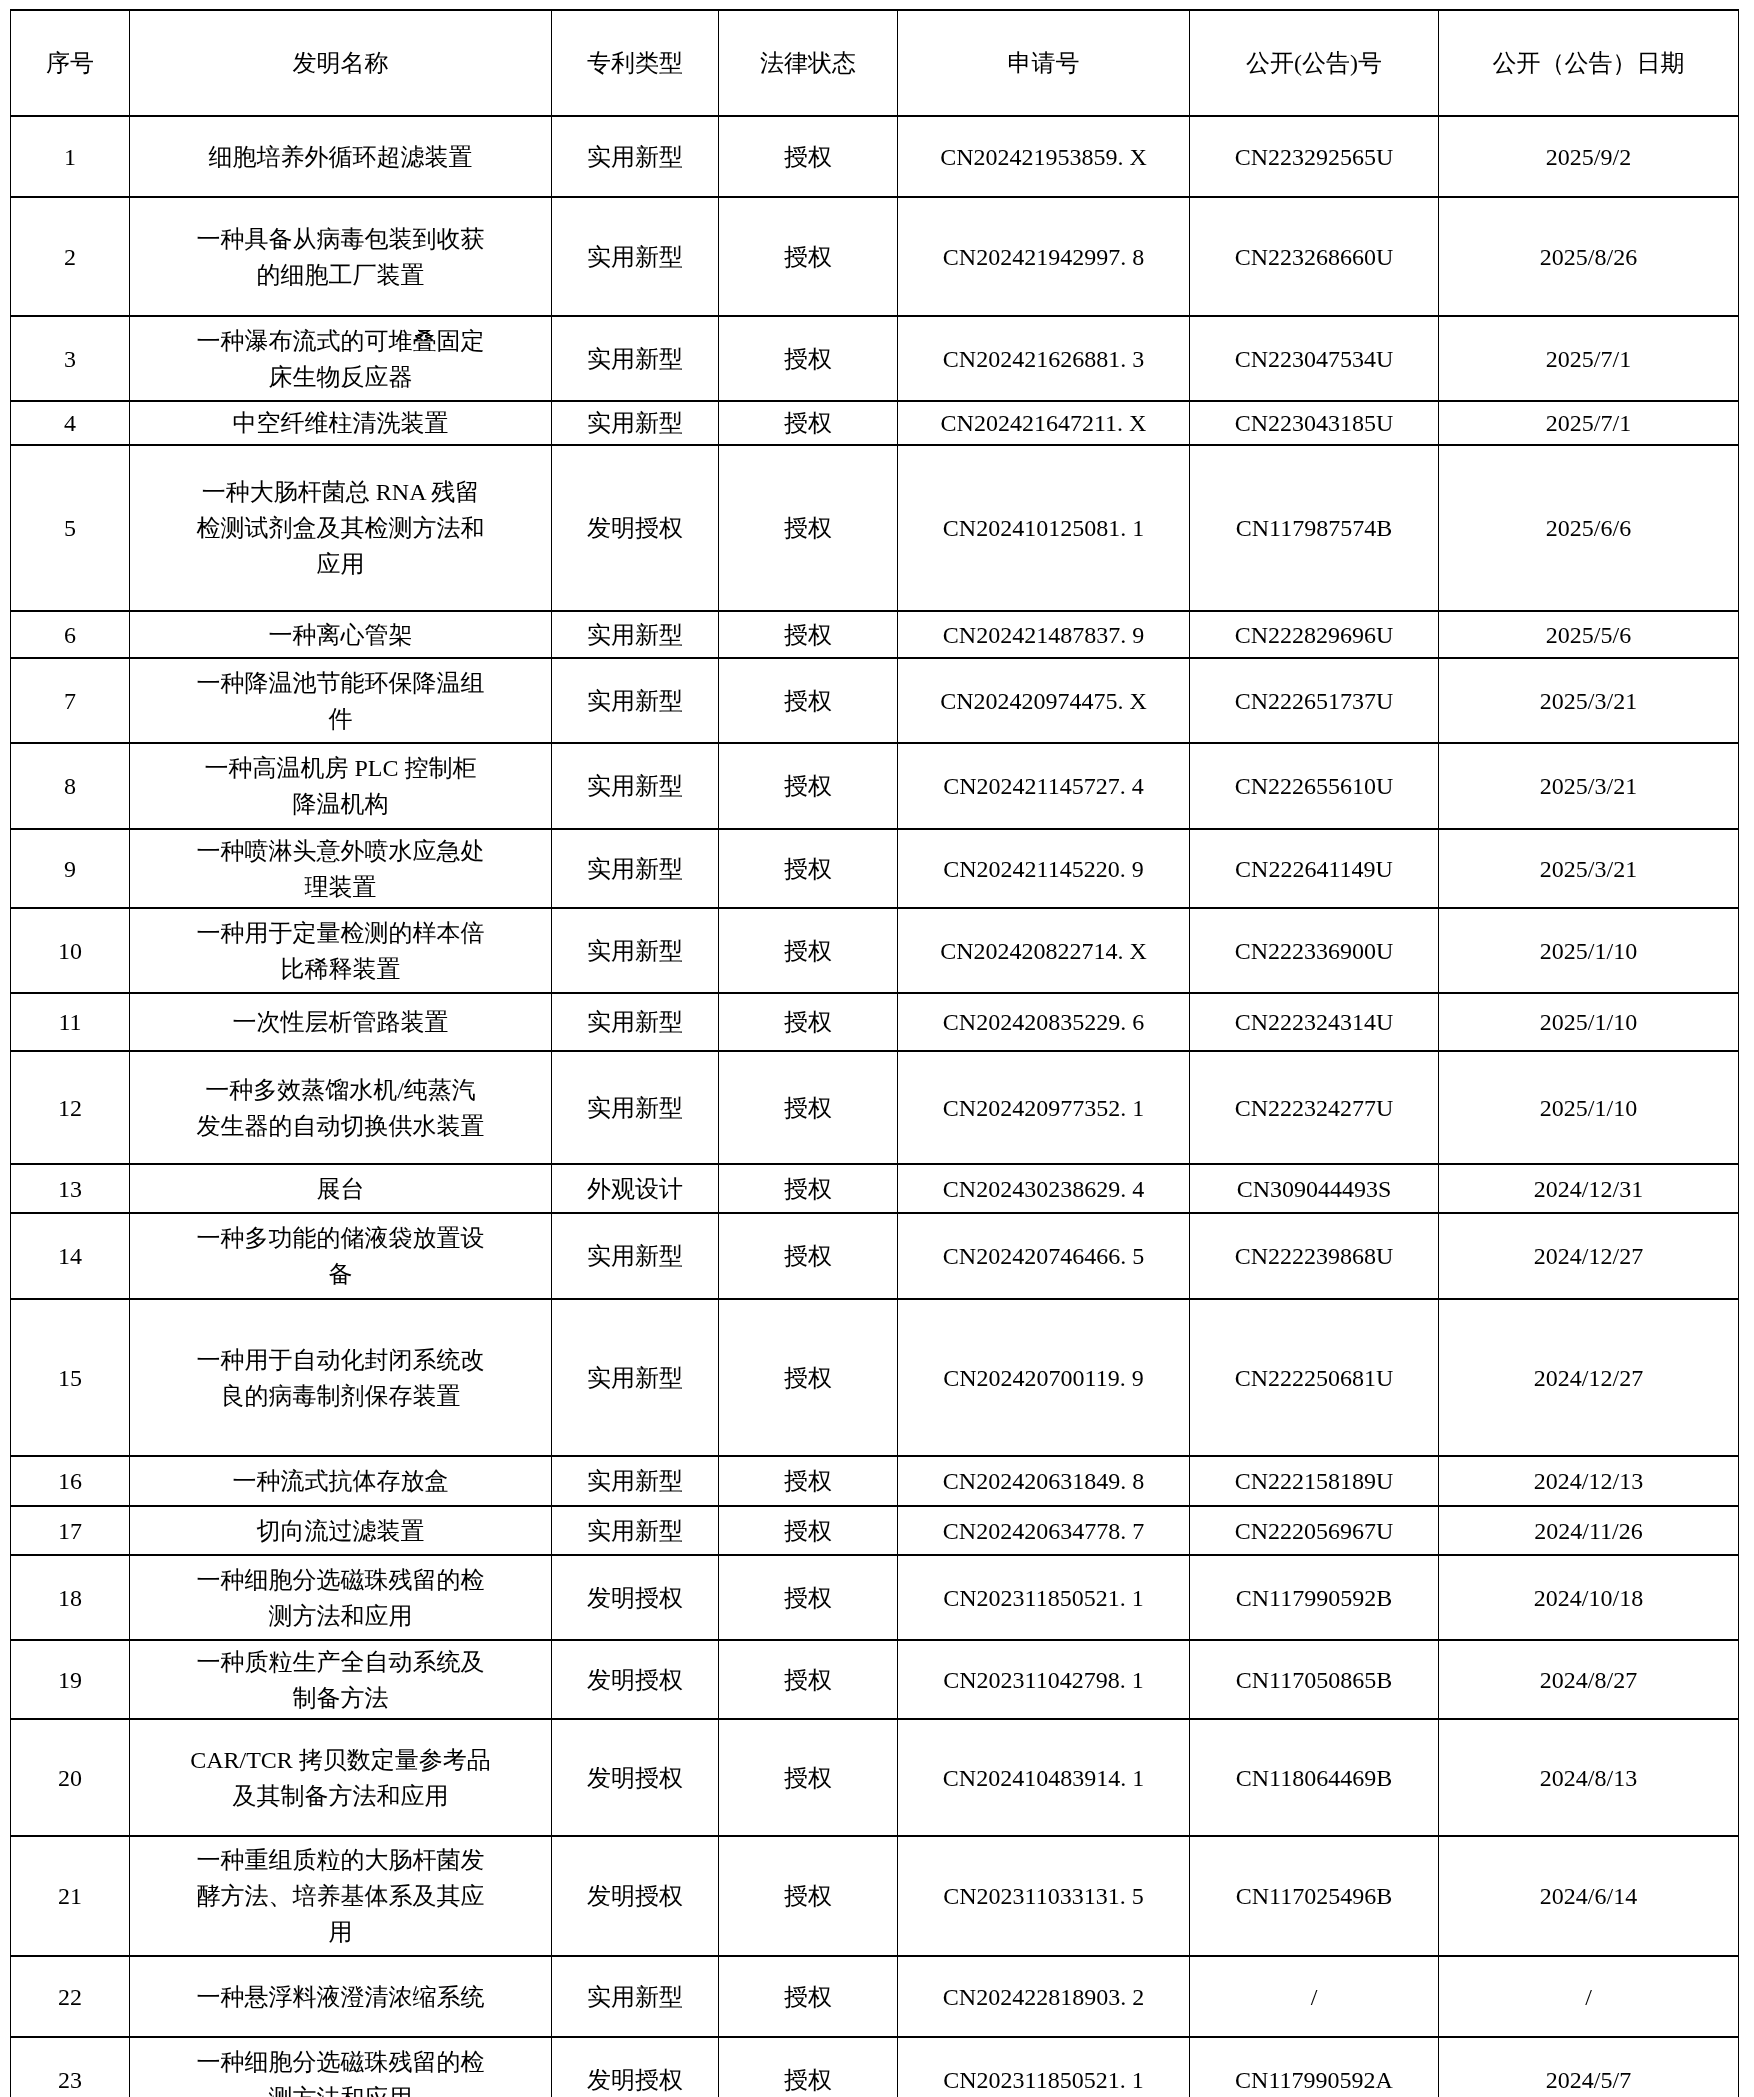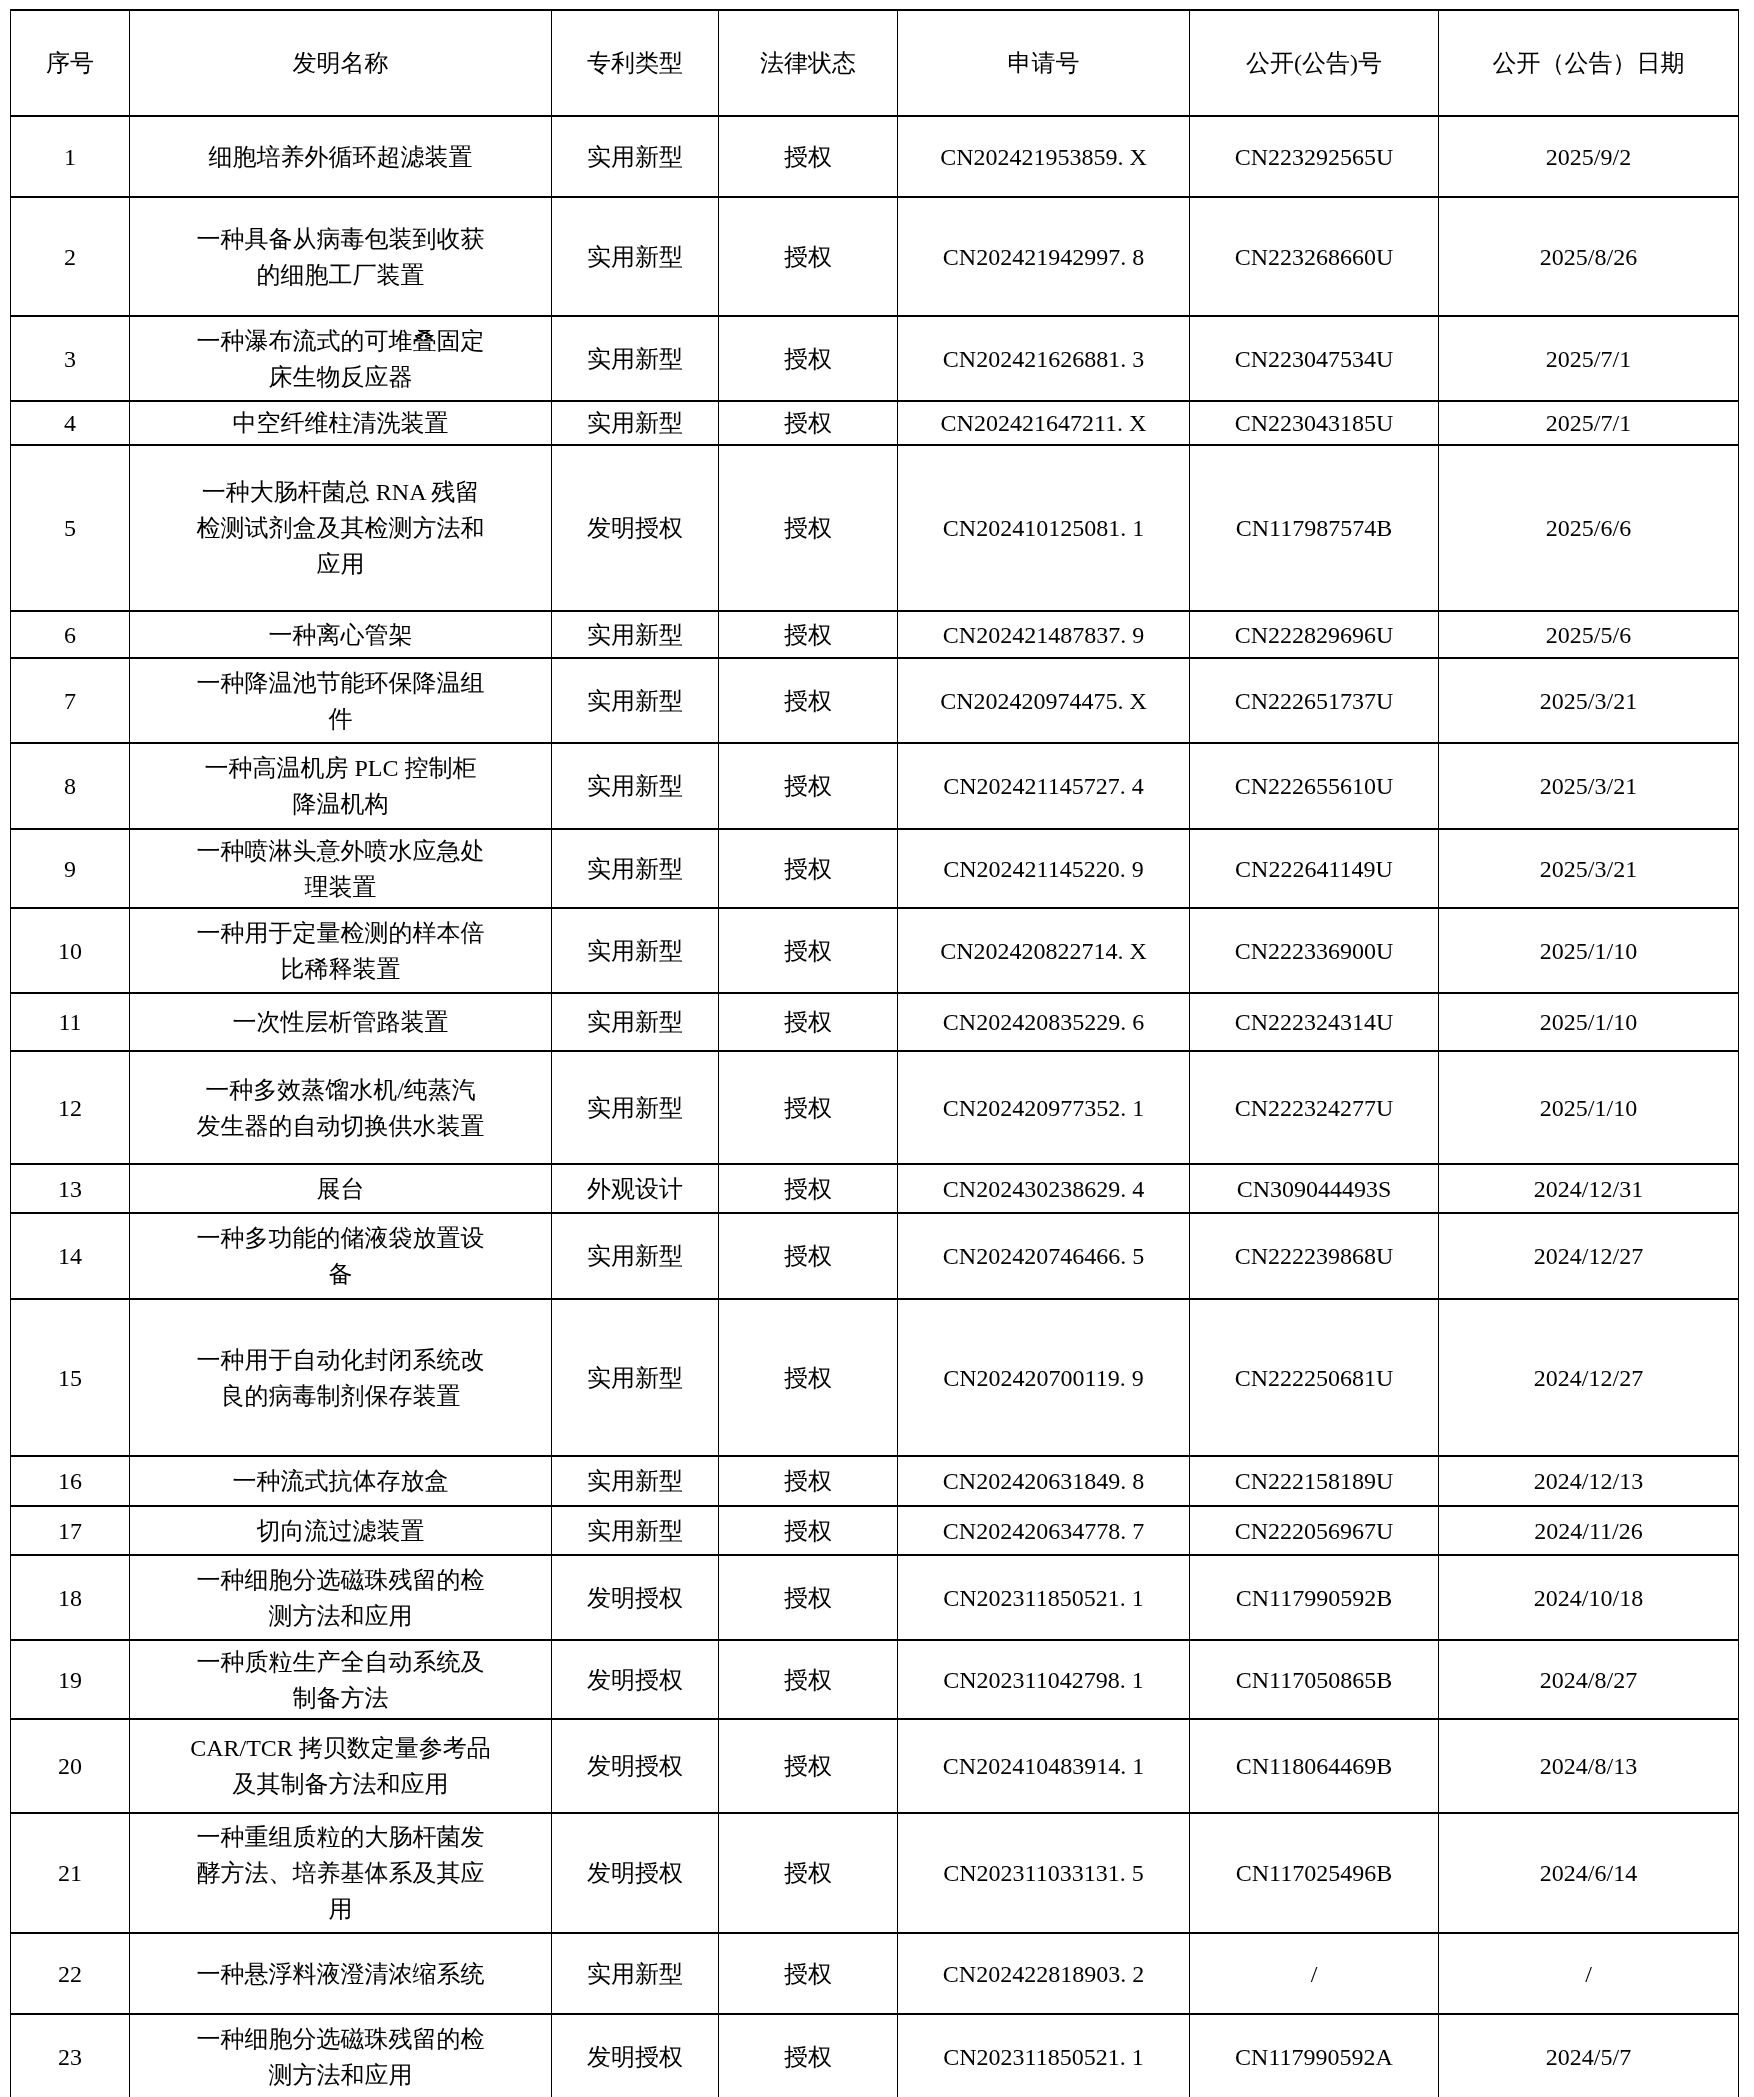--- a/index.html
+++ b/index.html
@@ -245,21 +245,21 @@
         <tr style="height: 72px;">
           <td>19</td>
           <td class="cell-name">一种质粒生产全自动系统及
 制备方法</td>
           <td>发明授权</td>
           <td>授权</td>
           <td>CN202311042798. 1</td>
           <td>CN117050865B</td>
           <td>2024/8/27</td>
         </tr>
-        <tr style="height: 94px; margin-left: 38px;">
+        <tr style="height: 117px; margin-left: 38px;">
           <td>20</td>
           <td class="cell-name">CAR/TCR 拷贝数定量参考品
 及其制备方法和应用</td>
           <td>发明授权</td>
           <td>授权</td>
           <td>CN202410483914. 1</td>
           <td>CN118064469B</td>
           <td>2024/8/13</td>
         </tr>
         <tr style="height: 120px;">

